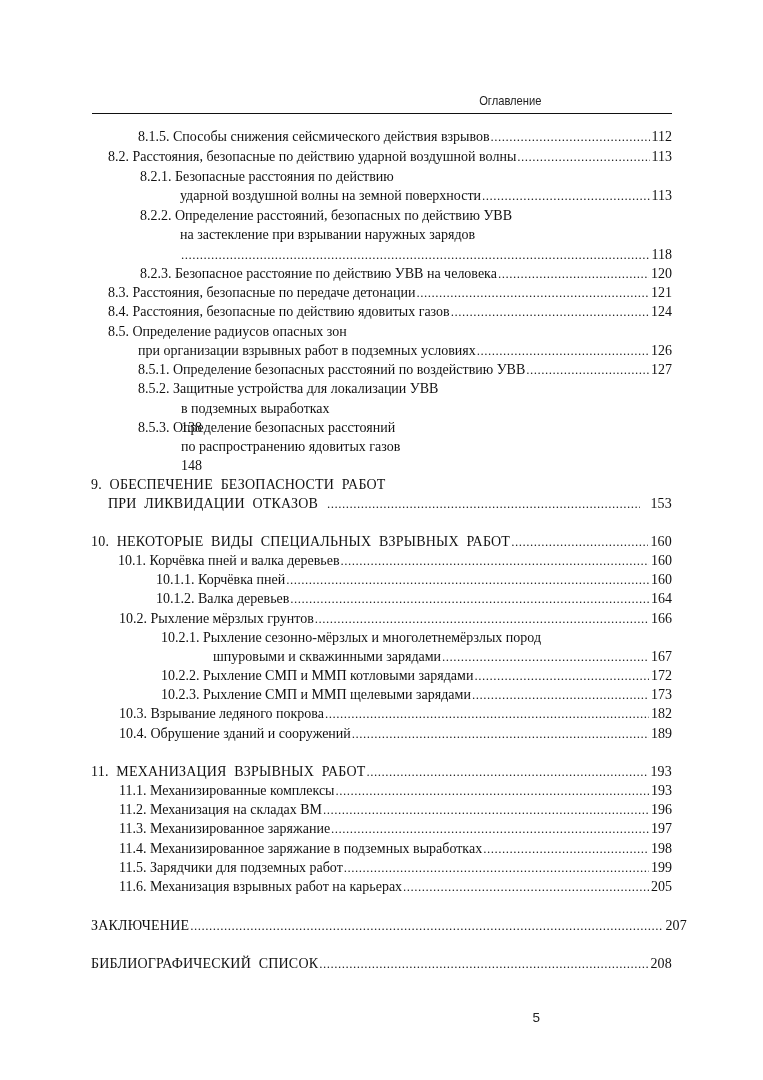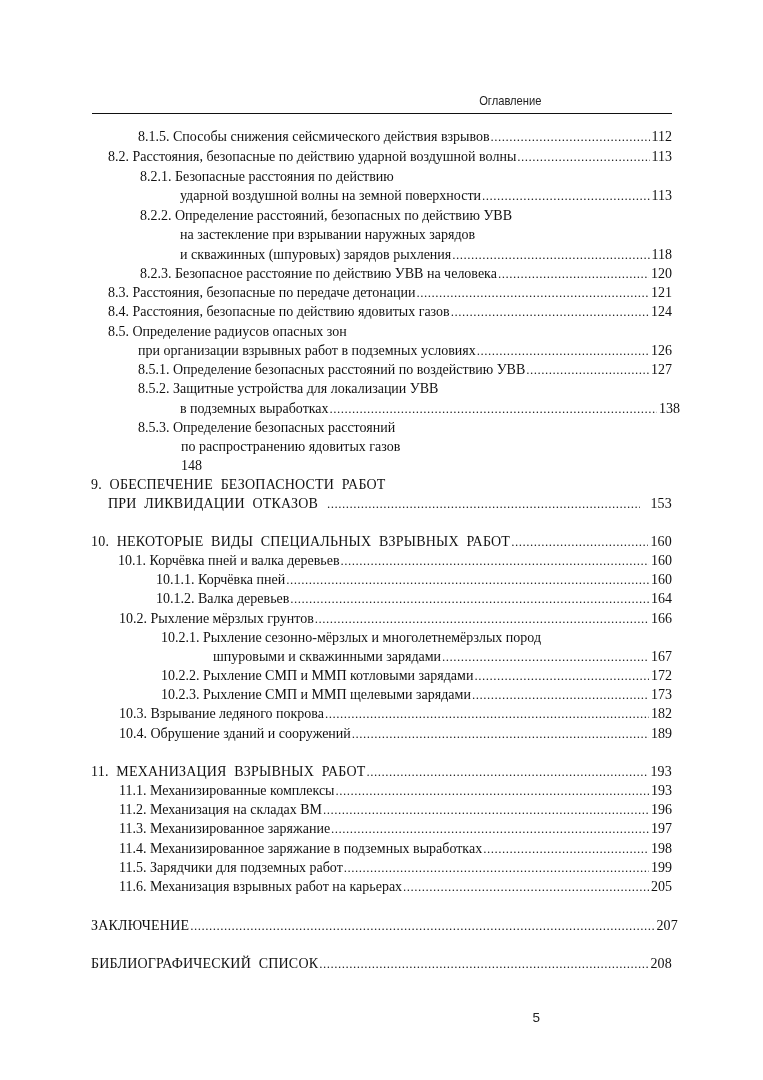--- a/index.html
+++ b/index.html
@@ -62,21 +62,20 @@
       <span class="pg">113</span>
     </div>
 
     <div class="row" style="left:140px; right:91px; top:186px;">
       <span class="text"><span>8.2.2.</span> <span>Определение расстояний, безопасных по действию УВВ</span></span>
     </div>
     <div class="row" style="left:180px; right:91px; top:205px;">
       <span class="text">на застекление при взрывании наружных зарядов</span>
     </div>
     <div class="row" style="left:180px; right:91px; top:225px;">
-      <span class="text">и скважинных (шпуровых) зарядов рыхления</span>
       <span class="leader"></span>
       <span class="pg">118</span>
     </div>
 
     <div class="row" style="left:140px; right:91px; top:244px;">
       <span class="text"><span>8.2.3.</span> <span>Безопасное расстояние по действию УВВ на человека</span></span>
       <span class="leader"></span>
       <span class="pg">120</span>
     </div>
 
@@ -103,21 +102,21 @@
 
     <div class="row" style="left:138px; right:91px; top:340px;">
       <span class="text"><span>8.5.1.</span> <span>Определение безопасных расстояний по воздействию УВВ</span></span>
       <span class="leader"></span>
       <span class="pg">127</span>
     </div>
 
     <div class="row" style="left:138px; right:91px; top:359px;">
       <span class="text"><span>8.5.2.</span> <span>Защитные устройства для локализации УВВ</span></span>
     </div>
-    <div class="row" style="left:180px; right:83px; top:379px;">
+    <div class="row" style="left:180px; right:91px; top:379px;flex-direction:column;">
       <span class="text">в подземных выработках</span>
       <span class="leader"></span>
       <span class="pg">138</span>
     </div>
 
     <div class="row" style="left:138px; right:91px; top:398px;">
       <span class="text"><span>8.5.3.</span> <span>Определение безопасных расстояний</span></span>
     </div>
     <div class="row" style="left:180px; right:91px; top:417px;flex-direction:column;">
       <span class="text">по распространению ядовитых газов</span>
@@ -217,21 +216,21 @@
       <span class="text"><span>11.5.</span> <span>Зарядчики для подземных работ</span></span>
       <span class="leader"></span>
       <span class="pg">199</span>
     </div>
     <div class="row" style="left:119px; right:91px; top:857px;">
       <span class="text"><span>11.6.</span> <span>Механизация взрывных работ на карьерах</span></span>
       <span class="leader"></span>
       <span class="pg">205</span>
     </div>
 
-    <div class="row caps" style="left:91px; right:85px; top:896px;align-items:flex-end;">
+    <div class="row caps" style="left:91px; right:76px; top:896px;align-items:flex-end;">
       <span class="text">ЗАКЛЮЧЕНИЕ</span>
       <span class="leader"></span>
       <span class="pg">207</span>
     </div>
 
     <div class="row caps" style="left:91px; right:91px; top:934px;">
       <span class="text">БИБЛИОГРАФИЧЕСКИЙ  СПИСОК</span>
       <span class="leader"></span>
       <span class="pg">208</span>
     </div>

